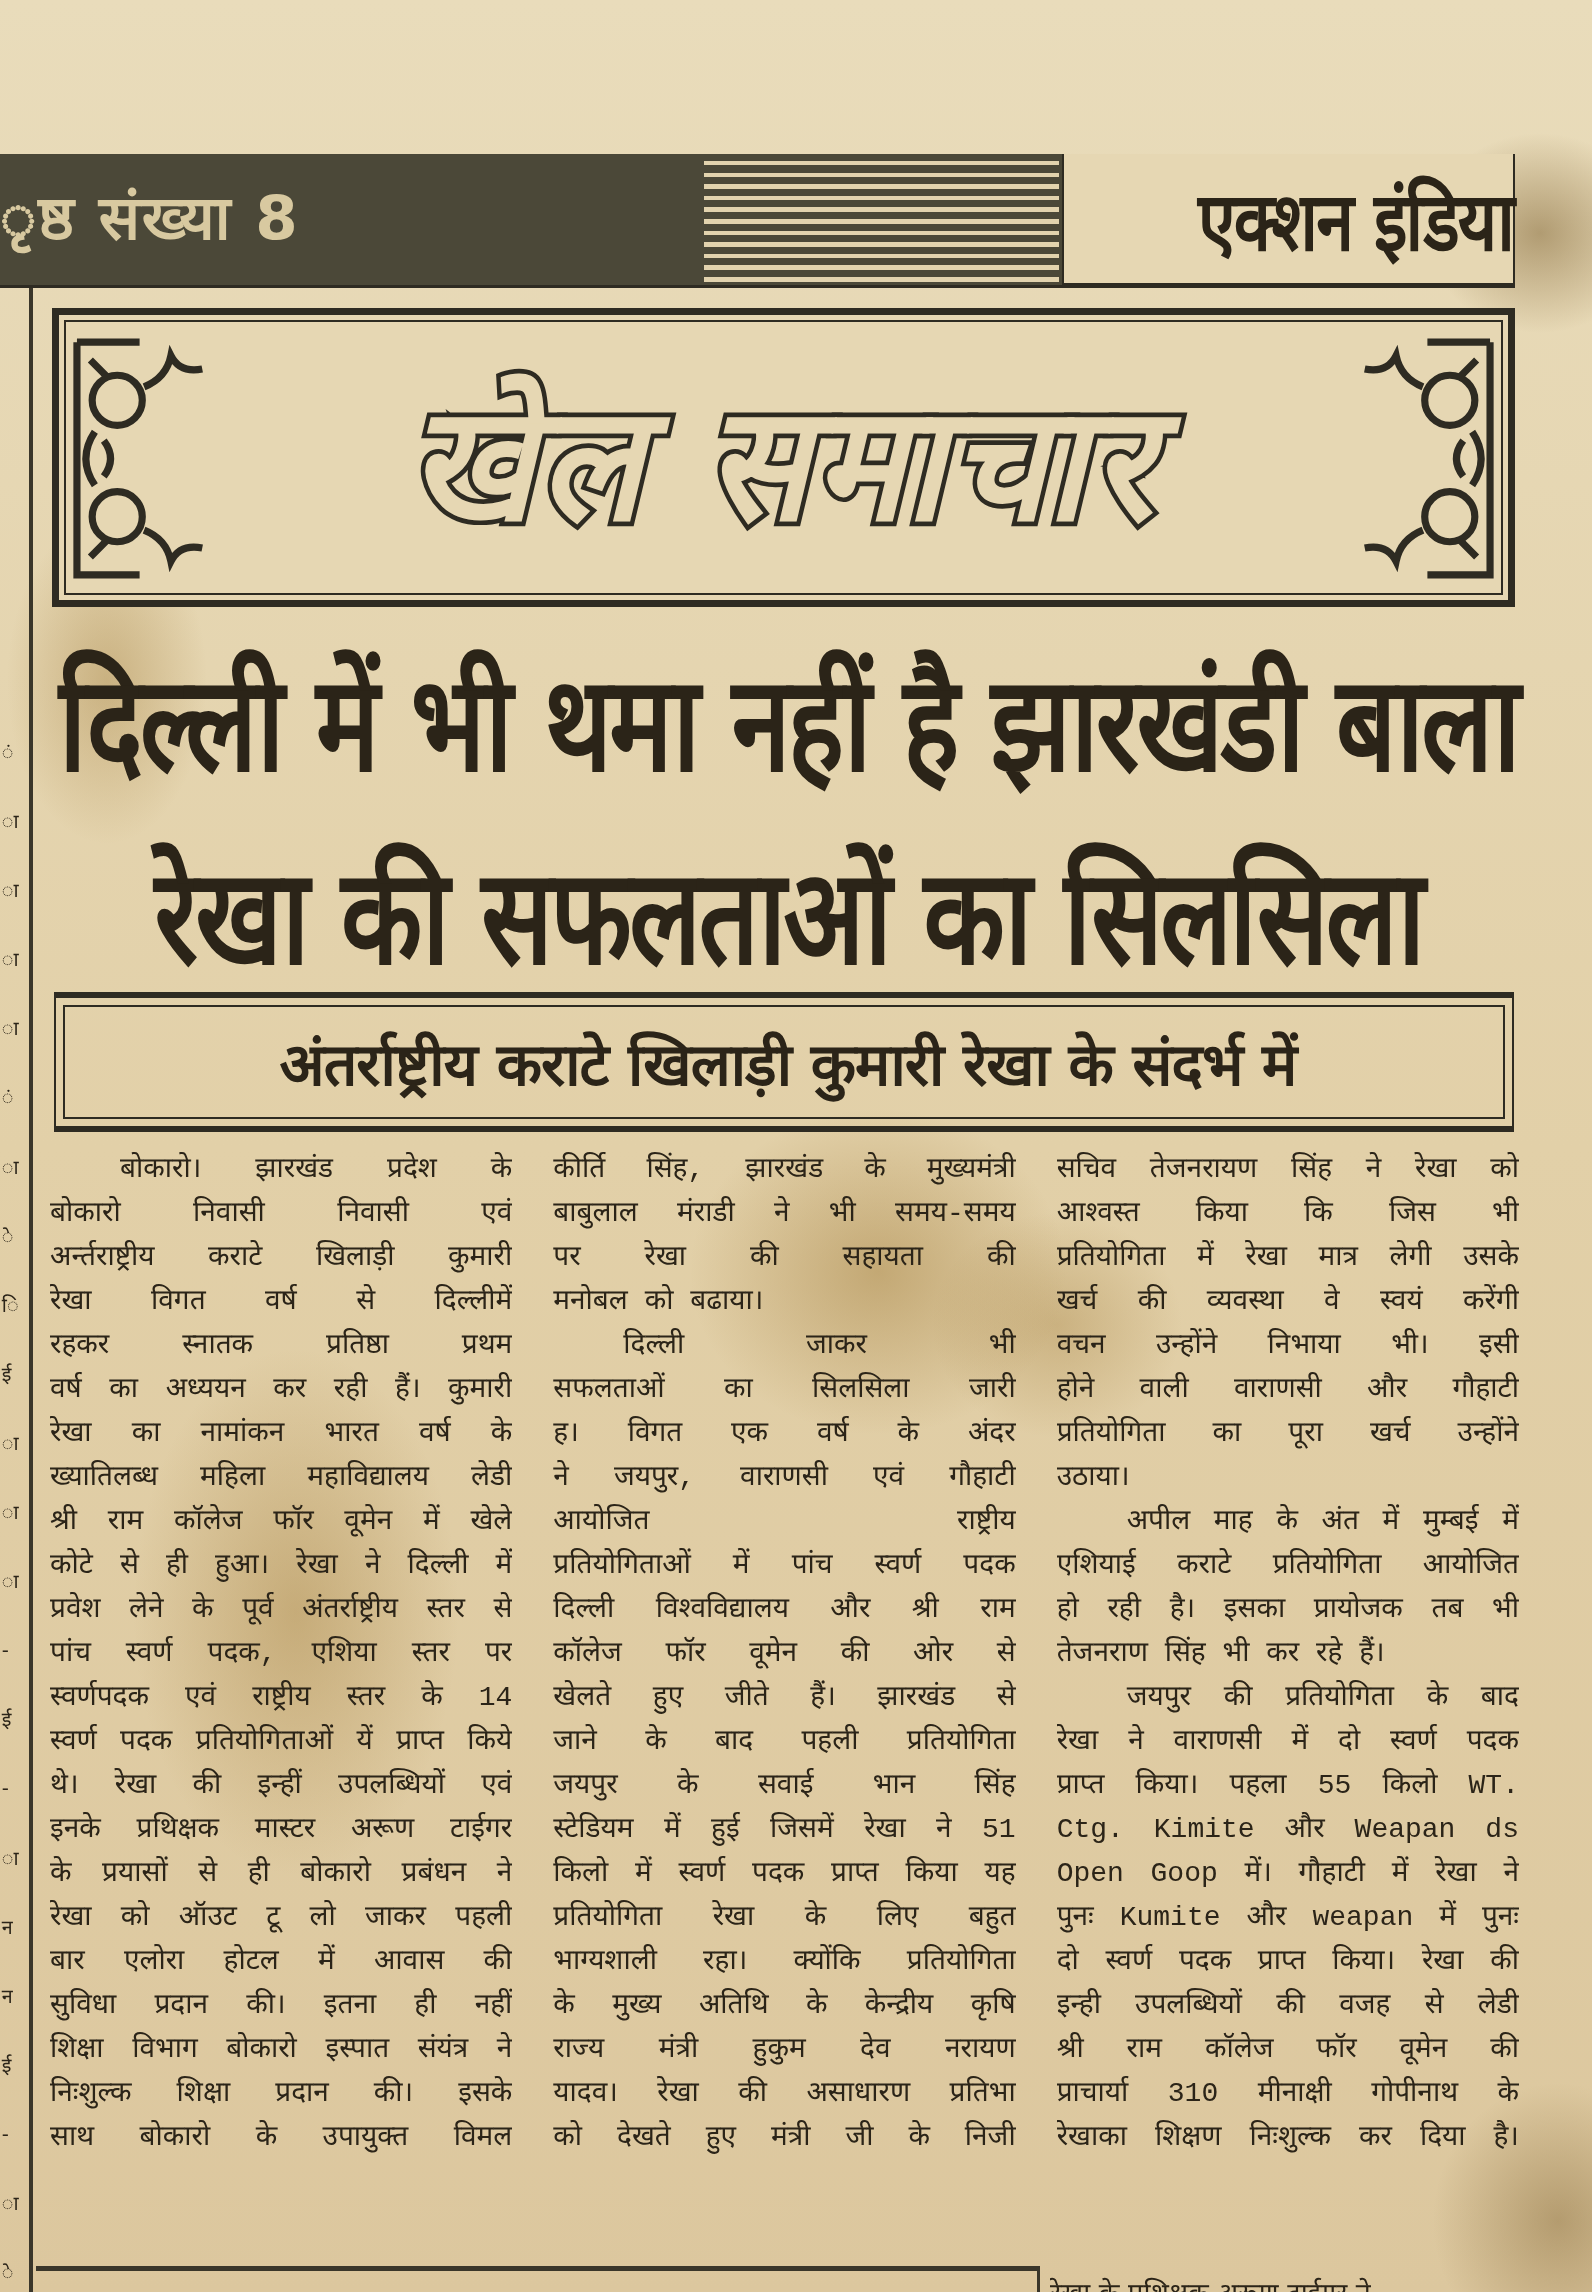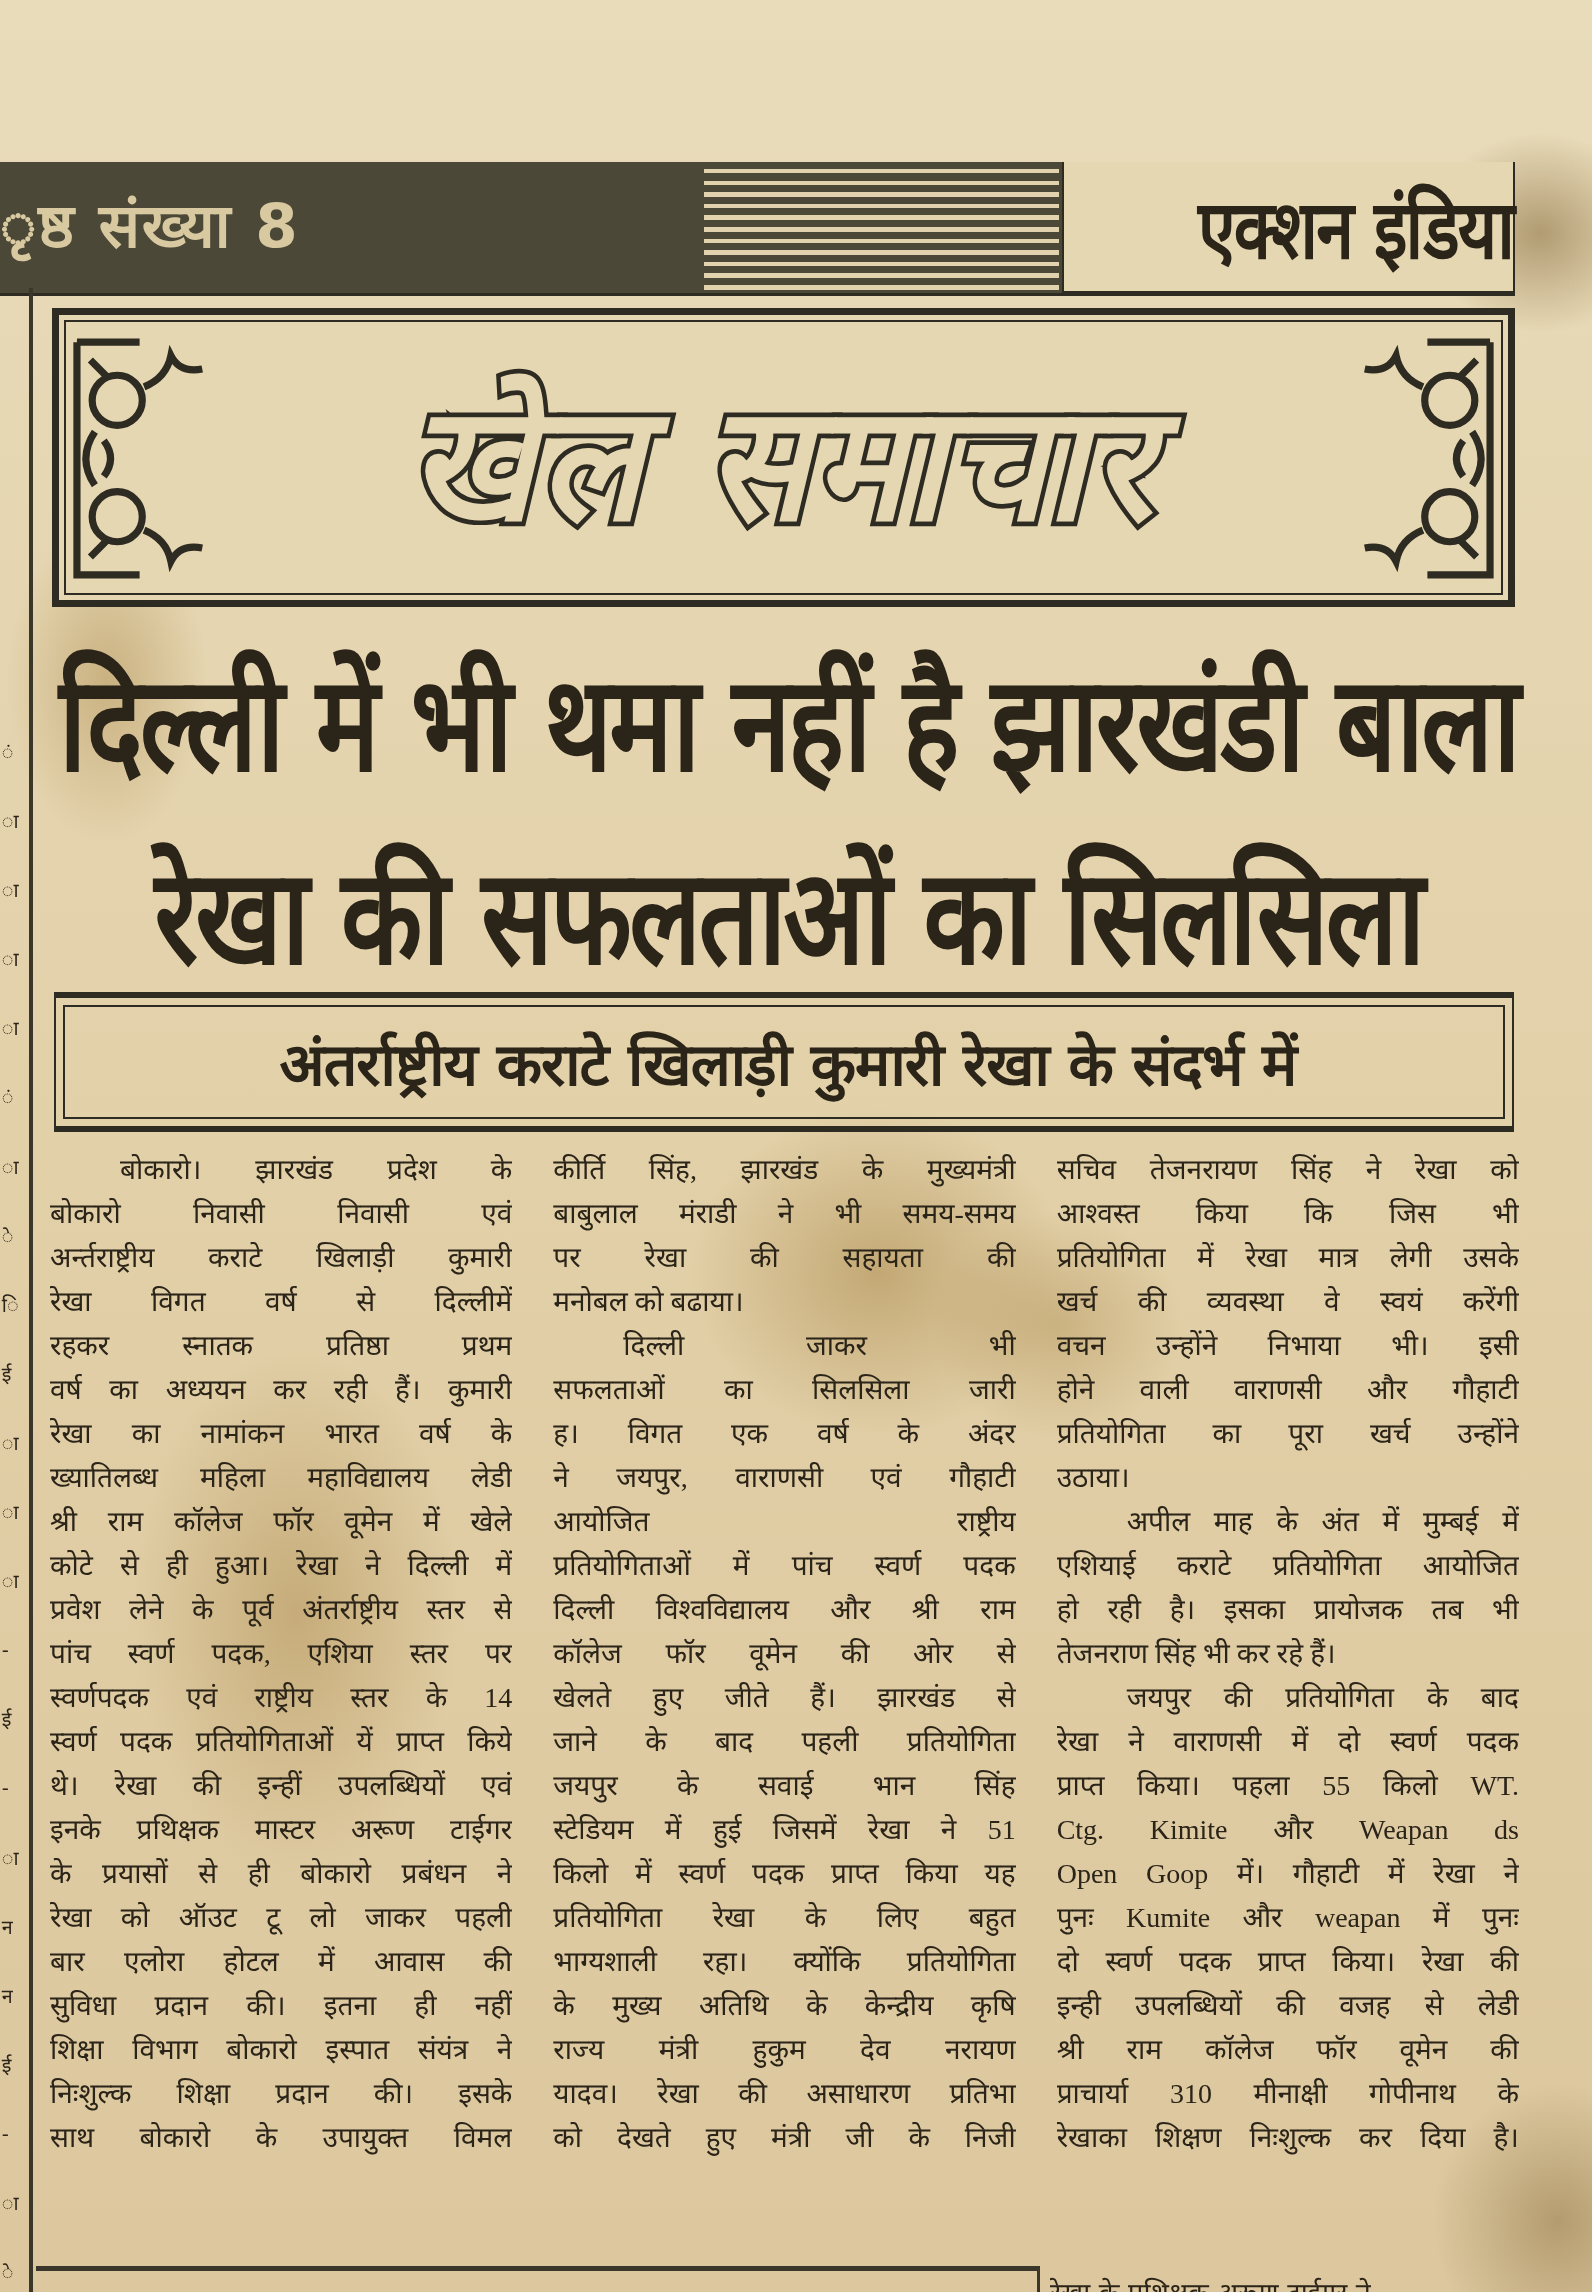--- a/index.html
+++ b/index.html
@@ -14,21 +14,21 @@
       radial-gradient(ellipse 161px 143px at 1540px 233px, rgba(110,80,30,0.45), rgba(110,80,30,0) 70%),
       radial-gradient(ellipse 179px 197px at 1558px 2221px, rgba(120,90,40,0.40), rgba(120,90,40,0) 70%),
       linear-gradient(180deg, #e9dcbb 0%, #e2d0a8 50%, #dcc79e 100%);
     color: #2b2418;
     font-family: "DejaVu Sans", sans-serif;
     position: relative;
   }
 
   
   .page-header {
-    position: absolute; left: 0; top: 162px; width: 1515px; height: 134px;
+    position: absolute; left: 0; top: 154px; width: 1515px; height: 134px;
     background: #4b4838;
     border-bottom: 3.6px solid #2e2b22;
   }
   .page-number-label {
     position: absolute; left: 0; top: 19.7px;
     font-family: "DejaVu Sans", sans-serif; font-weight: bold;
     font-size: 61px; color: #d8c9a0; letter-spacing: 1.8px;
     white-space: nowrap;
   }
   .stripes {
@@ -112,21 +112,21 @@
     font-size: 59px; color: #2b2418; white-space: nowrap; letter-spacing: -0.9px; margin-left: 8px;
   }
 
   
   .columns {
     position: absolute; left: 50px; top: 1148px; width: 1469px; height: 1145px;
     display: flex; gap: 41px;
   }
   .column {
     flex: 1 1 0; position: relative;
-    font-family: Liberation Serif, serif;
+    font-family: Liberation Mono, monospace;
     font-size: 28px; line-height: 44px; color: #2b2418;
   }
   .column .line {
     display: block; white-space: nowrap; overflow: hidden;
     text-align: justify; text-align-last: justify;
     height: 44px;
   }
   .column .line.indent { padding-left: 70px; }
   .column .line.last { text-align-last: left; }
 

